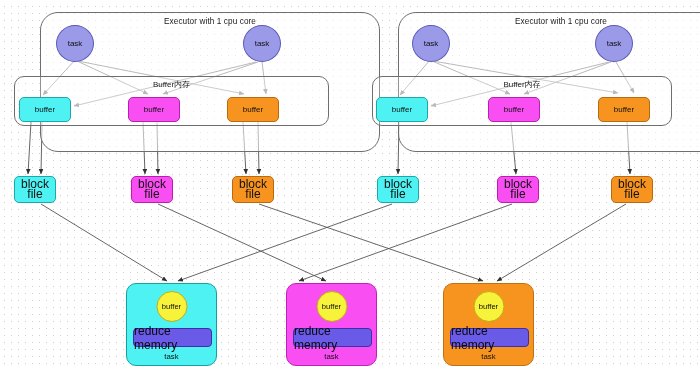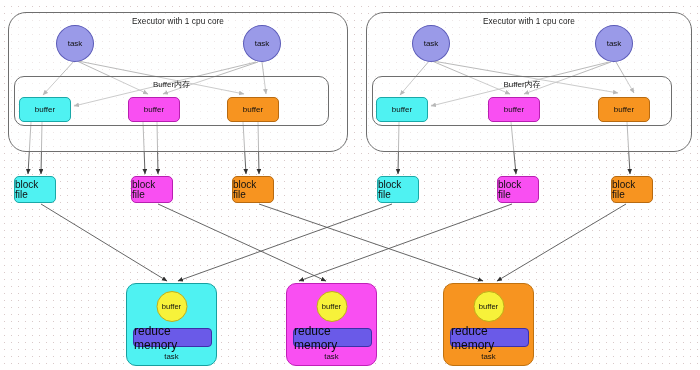--- a/index.html
+++ b/index.html
@@ -24,20 +24,21 @@
     width: 700px;
     height: 370px;
     pointer-events: none;
   }
   .executor {
     position: absolute;
     border: 1.1px solid #6e6e6e;
     border-radius: 18px;
     background: rgba(255,255,255,0.55);
     box-sizing: border-box;
+    margin-left: 32px;
   }
   .executor-title {
     position: absolute;
     top: 4px;
     left: 0;
     width: 100%;
     text-align: center;
     font-size: 8.2px;
     color: #1a1a1a;
     letter-spacing: 0.1px;
@@ -84,22 +85,23 @@
     color: #101010;
     box-sizing: border-box;
   }
   .blockfile-box {
     position: absolute;
     width: 42px;
     height: 27px;
     border-radius: 5px;
     display: flex;
     flex-direction: column;
-    justify-content: center;
-    font-size: 10px;
+    align-items: center;
+    justify-content: center;
+    font-size: 12px;
     line-height: 9.5px;
     color: #101010;
     box-sizing: border-box;
   }
   .c-cyan  { background: #4ff2f2; border: 1.2px solid #1aa8a8; }
   .c-mag   { background: #f94ff2; border: 1.2px solid #b81fb0; }
   .c-org   { background: #f79420; border: 1.2px solid #b86a10; }
   .reduce-task {
     position: absolute;
     width: 91px;

